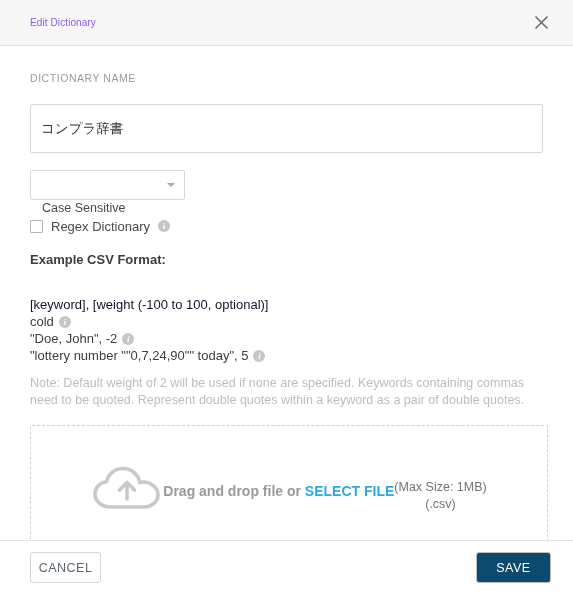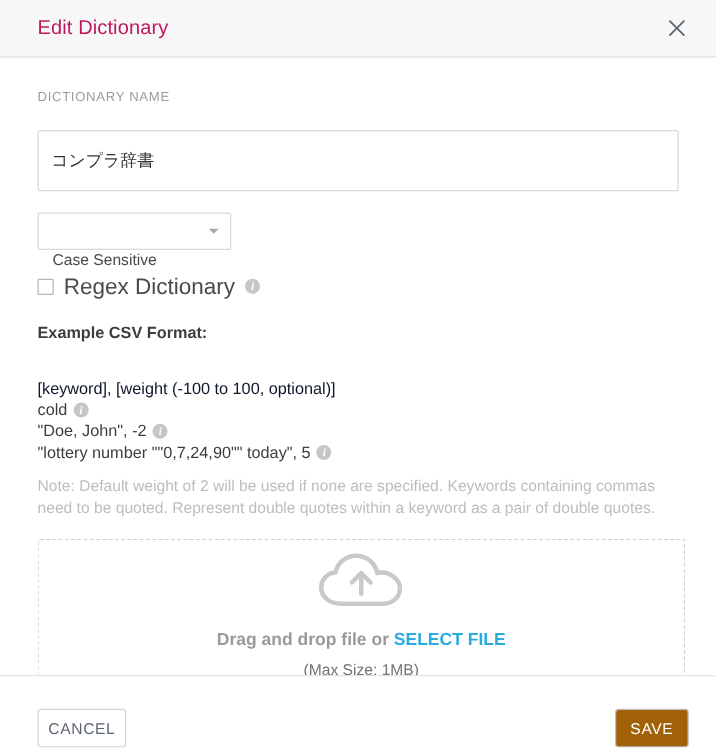--- a/index.html
+++ b/index.html
@@ -32,22 +32,22 @@
     min-height: 46px;
     background: #f7f7f7;
     border-bottom: 1px solid #e2e2e2;
     display: flex;
     align-items: center;
     justify-content: space-between;
     padding: 0 18px 0 30px;
     box-sizing: border-box;
   }
   .dlg-title {
-    font-size: 16px;
-    color: #be185d;
+    font-size: 10px;
+    color: #8b5cf6;
     letter-spacing: .1px;
   }
   .close-btn {
     width: 28px;
     height: 28px;
     display: flex;
     align-items: center;
     justify-content: center;
     cursor: pointer;
   }
@@ -118,21 +118,21 @@
   .checkbox {
     width: 13px;
     height: 13px;
     border: 1px solid #b5b5b5;
     border-radius: 1px;
     background: #ffffff;
     cursor: pointer;
     box-sizing: border-box;
   }
   .check-label {
-    font-size: 18px;
+    font-size: 13px;
     color: #4a4a4a;
   }
 
   .info-icon {
     width: 12px;
     height: 12px;
     border-radius: 50%;
     background: #c6c6c6;
     color: #ffffff;
     font-size: 9px;
@@ -181,21 +181,21 @@
 
   
   .dropzone {
     margin-top: 16px;
     width: 518px;
     height: 141px;
     box-sizing: border-box;
     border: 1px dashed #cfcfcf;
     border-radius: 2px;
     display: flex;
-    flex-direction: column;
+    flex-direction: row;
     align-items: center;
     justify-content: center;
     background: #ffffff;
     cursor: pointer;
   }
   .cloud-icon { margin-bottom: 14px; }
   .cloud-icon svg { display: block; }
 
   .drop-main {
     font-size: 14px;
@@ -214,45 +214,45 @@
     line-height: 17px;
     text-align: center;
   }
 
   
   .dlg-footer {
     height: 58px;
     min-height: 58px;
     border-top: 1px solid #e4e4e4;
     display: flex;
-    align-items: flex-end;
+    align-items: flex-start;
     justify-content: space-between;
-    padding: 0 22px 0 30px;
+    padding: 11px 22px 0 30px;
     box-sizing: border-box;
     background: #ffffff;
   }
   .btn {
     font-family: "Liberation Sans", sans-serif;
     font-size: 12.5px;
     letter-spacing: .5px;
     border-radius: 3px;
     cursor: pointer;
     box-sizing: border-box;
   }
   .btn-cancel {
     width: 71px;
     height: 31px;
     background: #ffffff;
     border: 1px solid #d5d5d5;
     color: #5b6570;
   }
   .btn-save {
-    width: 59px;
+    width: 75px;
     height: 31px;
-    background: #a16207;
+    background: #0c4a6e;
     border: 1px solid #bfbfbf;
     color: #ffffff;
   }
 </style>
 </head>
 <body>
 
 <div class="dialog">
 
   <div class="dlg-header">

